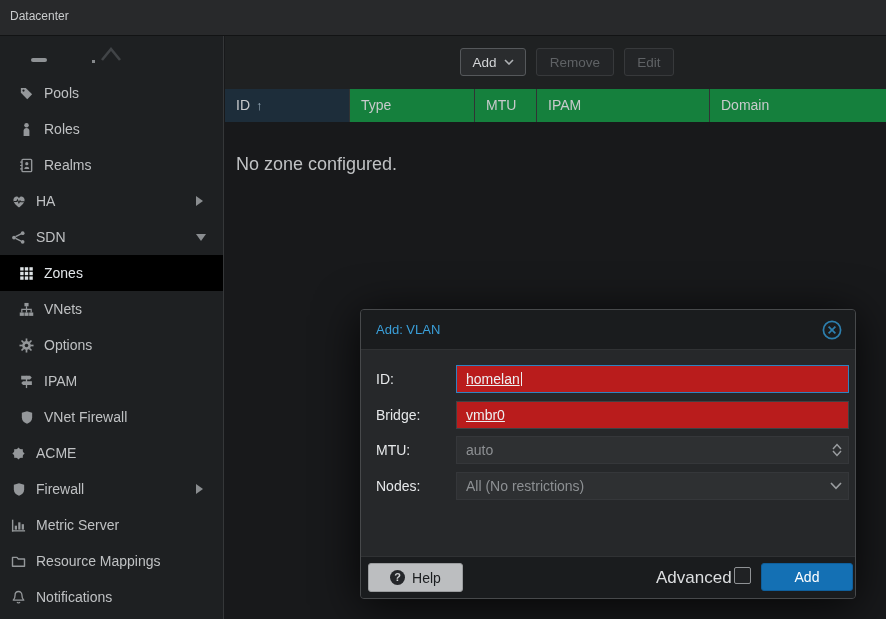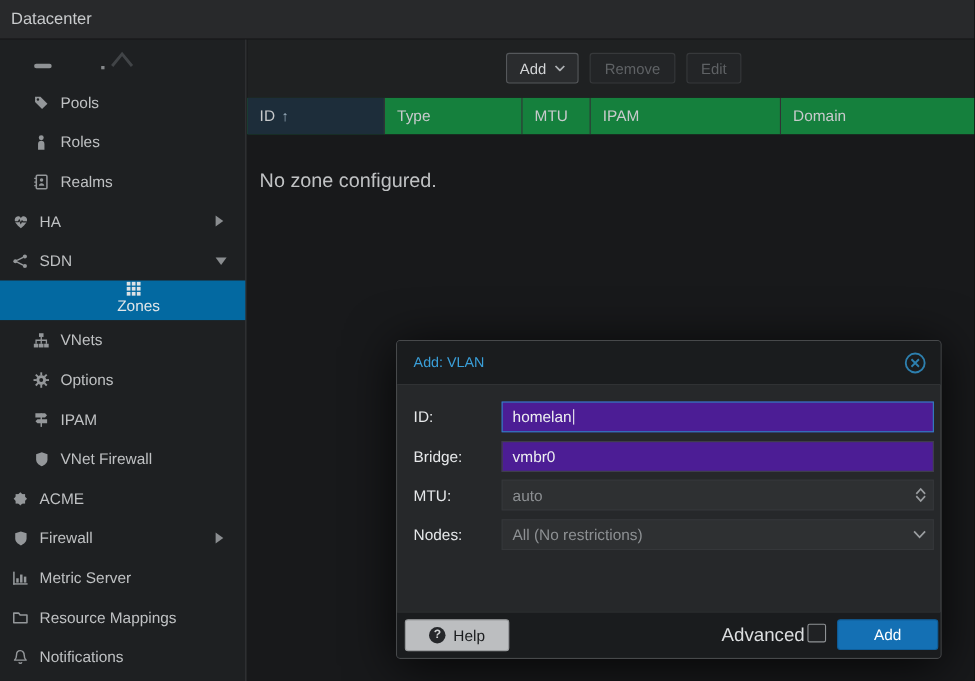--- a/index.html
+++ b/index.html
@@ -4,31 +4,31 @@
 <style>
   * { margin:0; padding:0; box-sizing:border-box; }
   html,body { background:#101112; }
   .app {
     position:relative; width:886px; height:619px; overflow:hidden;
     background:#18191b; font-family:"Liberation Sans","DejaVu Sans",sans-serif;
     color:#c4c6c8; -webkit-font-smoothing:antialiased;
   }
   
   .topbar { position:absolute; left:0; top:0; width:886px; height:36px; background:#28292b; border-bottom:1px solid #121314; }
-  .topbar-title { position:absolute; left:10px; top:9px; font-size:15px; color:#c9cbcd; }
+  .topbar-title { position:absolute; left:10px; top:9px; font-size:12px; color:#c9cbcd; }
   
   .sidebar { position:absolute; left:0; top:36px; width:224px; height:583px; background:#1e2022; border-right:1px solid #353739; }
   .scroll-chev { position:absolute; left:99px; top:9px; }
   .frag-dash { position:absolute; left:31px; top:22px; width:16px; height:4px; background:#8f9295; border-radius:2px; }
   .frag-dot { position:absolute; left:92px; top:24px; width:3px; height:3px; background:#85888b; }
   .item { position:absolute; left:0; width:223px; height:36px; display:flex; align-items:center; font-size:14px; color:#bfc1c3; cursor:pointer; }
   .item .ico { width:17px; margin-right:9px; display:flex; justify-content:center; align-items:center; flex:none; }
   .item.lvl0 { padding-left:10px;text-align:center; }
-  .item.lvl1 { padding-left:29px; }
-  .item.selected { background:#0369a1; color:#e2e6e9;flex-direction:column; }
+  .item.lvl1 { padding-left:18px; }
+  .item.selected { background:#000000; color:#e2e6e9; }
   .item.selected svg rect { fill:#dde2e5; }
   .tri-right { position:absolute; right:20px; width:0; height:0; border-left:7px solid #8a8d90; border-top:5px solid transparent; border-bottom:5px solid transparent; }
   .tri-down { position:absolute; right:17px; width:0; height:0; border-top:7px solid #8a8d90; border-left:5px solid transparent; border-right:5px solid transparent; }
   
   .toolbar-strip { position:absolute; left:225px; top:36px; width:661px; height:53px; background:#1f2122; }
   .tb-btn { position:absolute; height:28px; border-radius:3px; font-size:13.5px; display:flex; align-items:center; justify-content:center; gap:7px; cursor:pointer; font-family:inherit; }
   .tb-add { left:235px; top:12px; width:66px; background:#2a2c2e; border:1px solid #55585b; color:#d3d5d7; }
   .tb-disabled { background:#232527; border:1px solid #37393b; color:#5f6265; }
   .tb-remove { left:311px; top:12px; width:78px; }
   .tb-edit { left:399px; top:12px; width:50px; }
@@ -43,21 +43,21 @@
   .empty-text { position:absolute; left:236px; top:154px; font-size:18px; color:#c0c2c4; }
   
   .dialog { position:absolute; left:360px; top:309px; width:496px; height:290px; background:#26282a; border:1px solid #47494b; border-radius:4px; box-shadow:0 6px 45px rgba(0,0,0,.8); }
   .dlg-header { position:absolute; left:0; top:0; width:100%; height:40px; background:#1a1c1e; border-radius:3px 3px 0 0; border-bottom:1px solid #303234; }
   .dlg-title { position:absolute; left:15px; top:0; line-height:40px; font-size:13px; color:#3a9fd9; }
   .dlg-close { position:absolute; right:13px; top:10px; width:20px; height:20px; cursor:pointer; }
   .dlg-footer { position:absolute; left:0; bottom:0; width:100%; height:42px; background:#1a1c1e; border-radius:0 0 3px 3px; border-top:1px solid #303234; }
   .f-row { position:absolute; left:0; width:100%; height:28px; }
   .f-label { position:absolute; left:15px; top:0; line-height:28px; font-size:14px; color:#e6e8ea; }
   .f-box { position:absolute; left:95px; top:0; width:393px; height:28px; font-size:14px; line-height:26px; padding:0 9px; color:#edeff1; }
-  .f-text { background:#4c1d95; border:1px solid #3f4244; }
+  .f-text { background:#b91c1c; border:1px solid #3f4244;text-decoration:underline; }
   .f-text.focused { border:1px solid #2f83c0; }
   .f-trigger { background:#2e3032; border:1px solid #35373a; color:#edeff1; }
   .ph { color:#8d9093; }
   .caret-bar { display:inline-block; width:1px; height:14px; background:#eceef0; margin-left:1px; vertical-align:-2px; }
   .trig { position:absolute; right:6px; top:0; height:26px; display:flex; flex-direction:column; justify-content:center; align-items:center; cursor:pointer; }
   
   .help-btn { position:absolute; left:7px; top:6px; width:95px; height:29px; background:#bcbec0; border:1px solid #9a9c9e; border-radius:3px; color:#1b1d1f; font-size:14px; display:flex; align-items:center; justify-content:center; gap:7px; cursor:pointer; font-family:inherit; }
   .help-ico { width:15px; height:15px; border-radius:50%; background:#25272a; color:#cfd1d3; font-size:11px; font-weight:bold; line-height:15px; text-align:center; }
   .adv-label { position:absolute; left:295px; top:11px; font-size:17px; color:#dcdee0; }
   .adv-check { position:absolute; left:373px; top:10px; width:17px; height:17px; background:#202224; border:1px solid #8f9295; border-radius:2px; cursor:pointer; }

